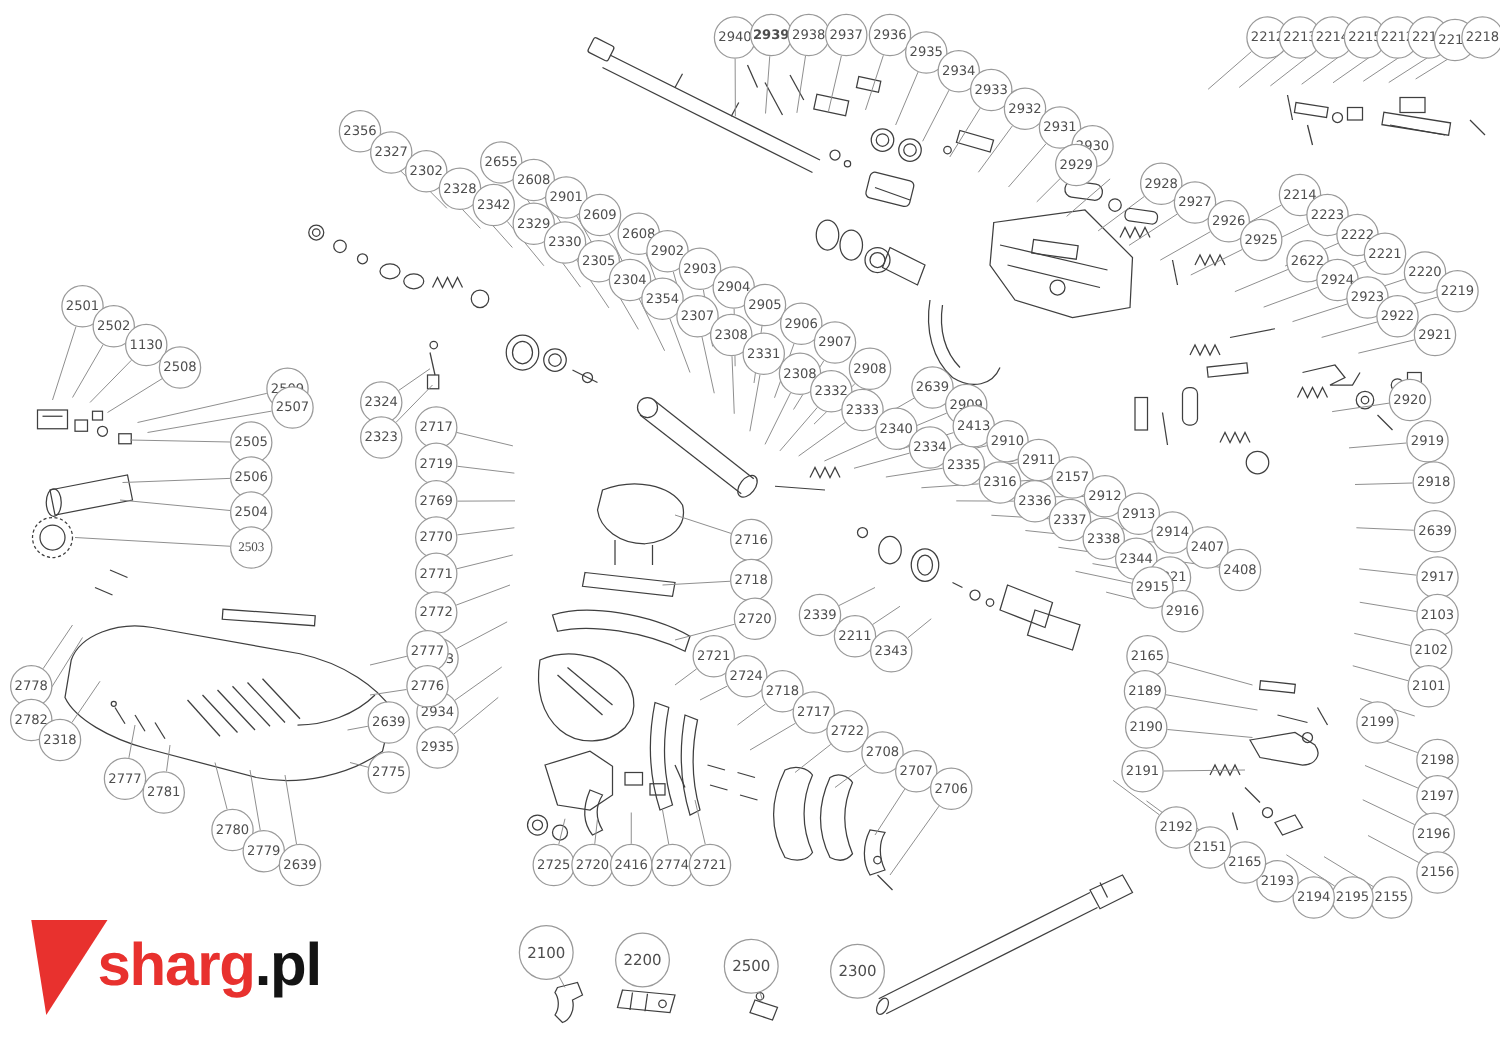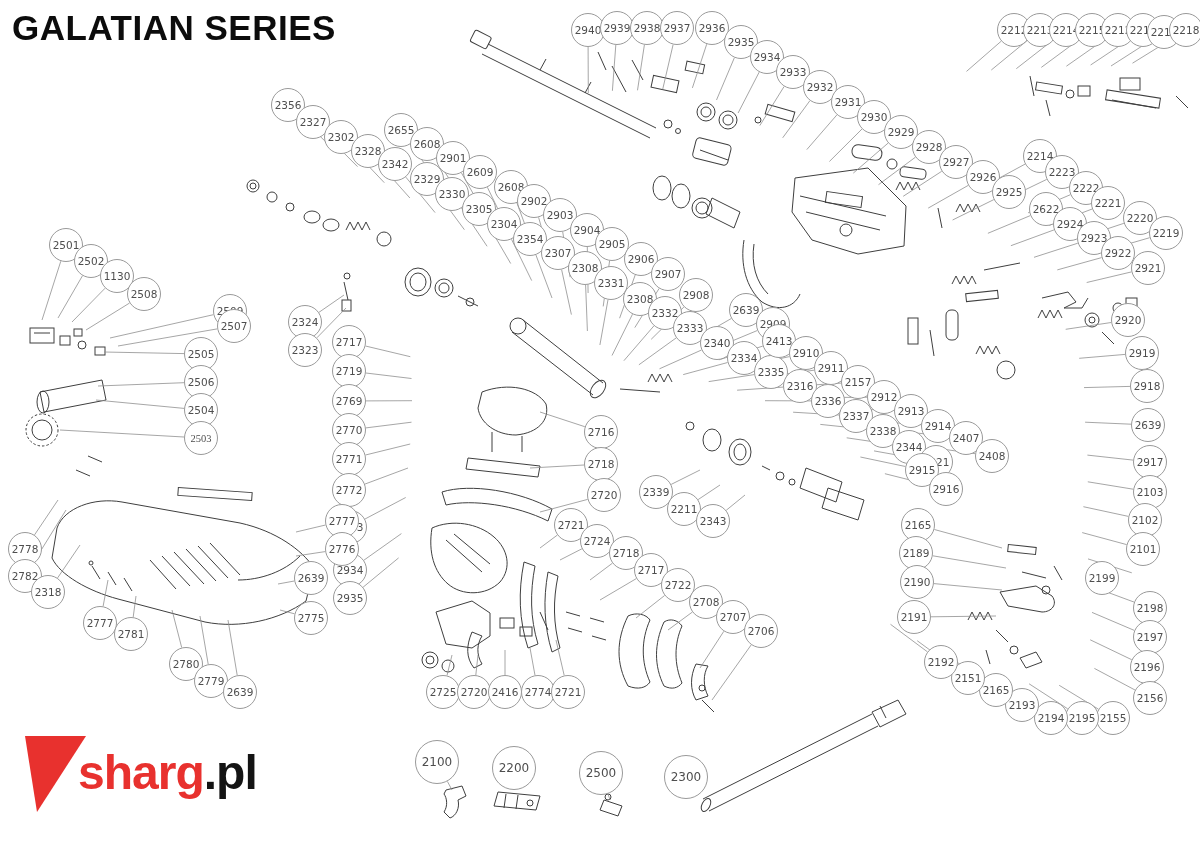--- a/index.html
+++ b/index.html
@@ -384,31 +384,31 @@
       <line x1="475.8" y1="675.1" x2="478.0" y2="655.0"></line>
       <line x1="505.0" y1="675.0" x2="505.0" y2="650.0"></line>
       <line x1="535.0" y1="675.3" x2="530.0" y2="648.0"></line>
       <line x1="564.2" y1="675.4" x2="556.0" y2="640.0"></line>
       <line x1="447.4" y1="781.4" x2="452.0" y2="790.0"></line>
       <line x1="608.0" y1="793.9" x2="610.0" y2="800.0"></line>
     </svg>
 
   <div id="callout-layer">
       <div class="callout" style="left: 571px; top: 13px; width: 34px; height: 34px;">2940</div>
-      <div class="callout" style="left: 600px; top: 11px; width: 34px; height: 34px;">2939</div>
+      <div class="callout" style="left: 600px; top: 11px; width: 34px; height: 34px; font-weight: bold;">2939</div>
       <div class="callout" style="left: 630px; top: 11px; width: 34px; height: 34px;">2938</div>
       <div class="callout" style="left: 660px; top: 11px; width: 34px; height: 34px;">2937</div>
       <div class="callout" style="left: 695px; top: 11px; width: 34px; height: 34px;">2936</div>
       <div class="callout" style="left: 724px; top: 25px; width: 34px; height: 34px;">2935</div>
       <div class="callout" style="left: 750px; top: 40px; width: 34px; height: 34px;">2934</div>
       <div class="callout" style="left: 776px; top: 55px; width: 34px; height: 34px; text-align: right;">2933</div>
       <div class="callout" style="left: 803px; top: 70px; width: 34px; height: 34px;">2932</div>
       <div class="callout" style="left: 831px; top: 85px; width: 34px; height: 34px;">2931</div>
       <div class="callout" style="left: 857px; top: 100px; width: 34px; height: 34px;">2930</div>
-      <div class="callout" style="left: 884px; top: 115px; width: 34px; height: 34px;">2929</div>
+      <div class="callout" style="left: 844px; top: 115px; width: 34px; height: 34px;">2929</div>
       <div class="callout" style="left: 912px; top: 130px; width: 34px; height: 34px;">2928</div>
       <div class="callout" style="left: 939px; top: 145px; width: 34px; height: 34px;">2927</div>
       <div class="callout" style="left: 966px; top: 160px; width: 34px; height: 34px;">2926</div>
       <div class="callout" style="left: 992px; top: 175px; width: 34px; height: 34px;">2925</div>
       <div class="callout" style="left: 997px; top: 13px; width: 34px; height: 34px;">2212</div>
       <div class="callout" style="left: 1023px; top: 13px; width: 34px; height: 34px;">2213</div>
       <div class="callout" style="left: 1049px; top: 13px; width: 34px; height: 34px;">2214</div>
       <div class="callout" style="left: 1075px; top: 13px; width: 34px; height: 34px;">2215</div>
       <div class="callout" style="left: 1101px; top: 13px; width: 34px; height: 34px;">2212</div>
       <div class="callout" style="left: 1126px; top: 13px; width: 34px; height: 34px;">2216</div>
@@ -550,21 +550,20 @@
       <div class="callout" style="left: 457px; top: 675px; width: 34px; height: 34px;">2720</div>
       <div class="callout" style="left: 488px; top: 675px; width: 34px; height: 34px;">2416</div>
       <div class="callout" style="left: 521px; top: 675px; width: 34px; height: 34px;">2774</div>
       <div class="callout" style="left: 551px; top: 675px; width: 34px; height: 34px;">2721</div>
       <div class="callout big" style="left: 415px; top: 740px; width: 44px; height: 44px;">2100</div>
       <div class="callout big" style="left: 492px; top: 746px; width: 44px; height: 44px;">2200</div>
       <div class="callout big" style="left: 579px; top: 751px; width: 44px; height: 44px;">2500</div>
       <div class="callout big" style="left: 664px; top: 755px; width: 44px; height: 44px;">2300</div>
     </div>
 
-  <div class="title">GALATIAN SERIES</div>
 
   <div class="logo">
     <svg width="64" height="80" viewBox="0 0 64 80">
       <polygon id="logo-triangle" points="1,2 62,2 13,78" fill="#e8312e"></polygon>
     </svg>
     <div class="logo-text"><span style="color: rgb(232, 49, 46);">sharg</span><span>.pl</span></div>
   </div>
 
 </div>
 

